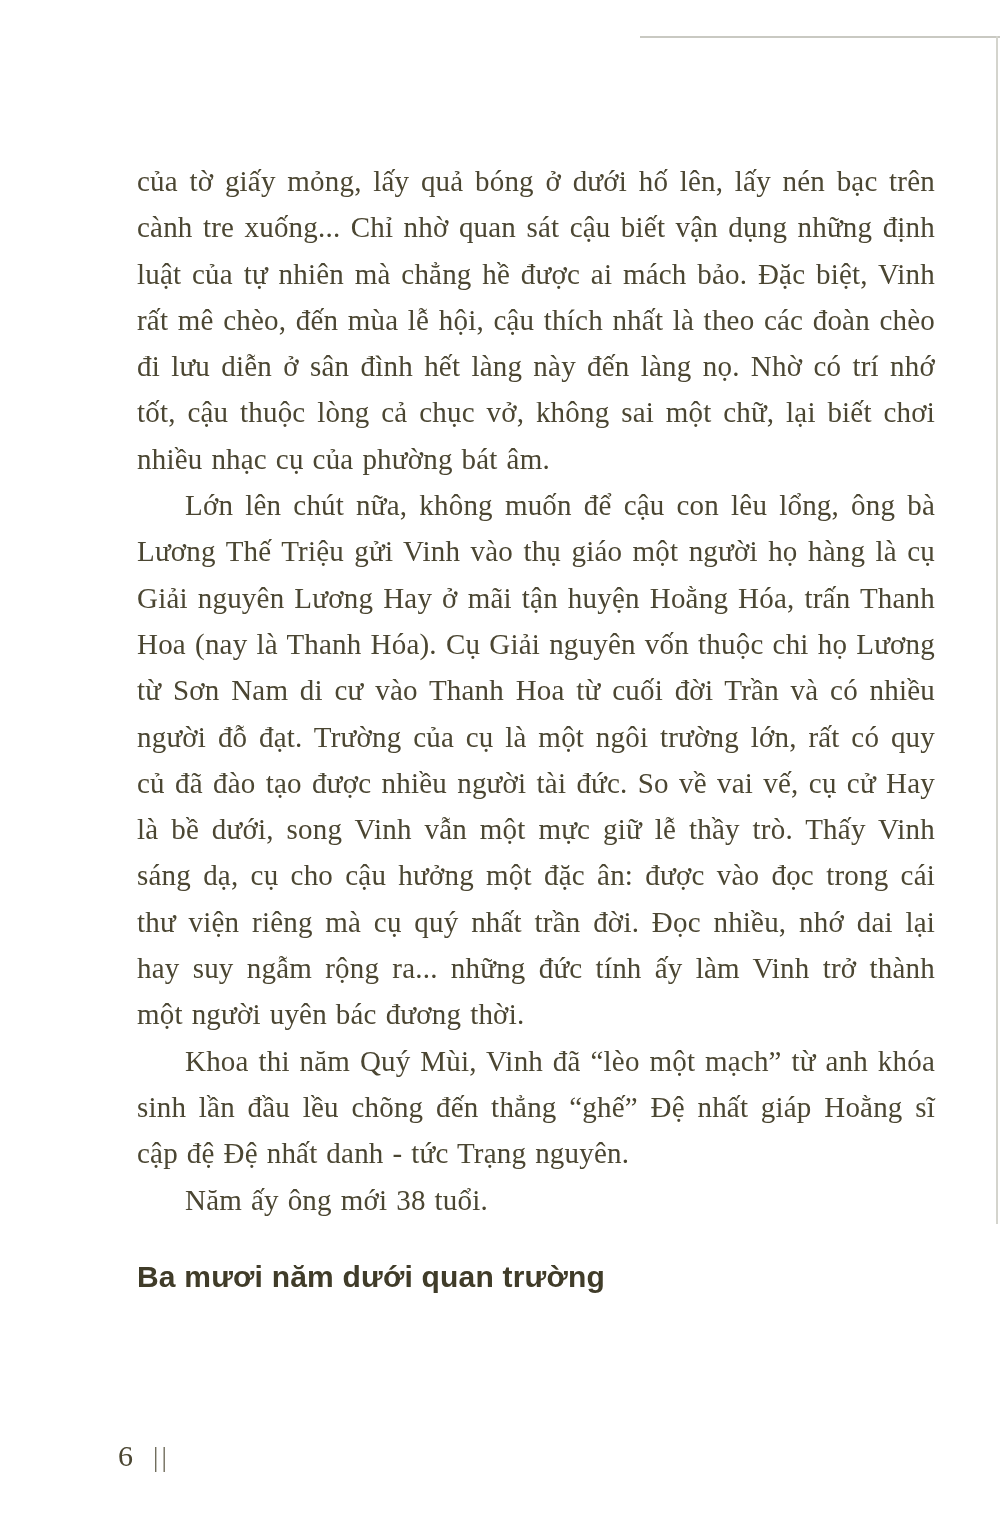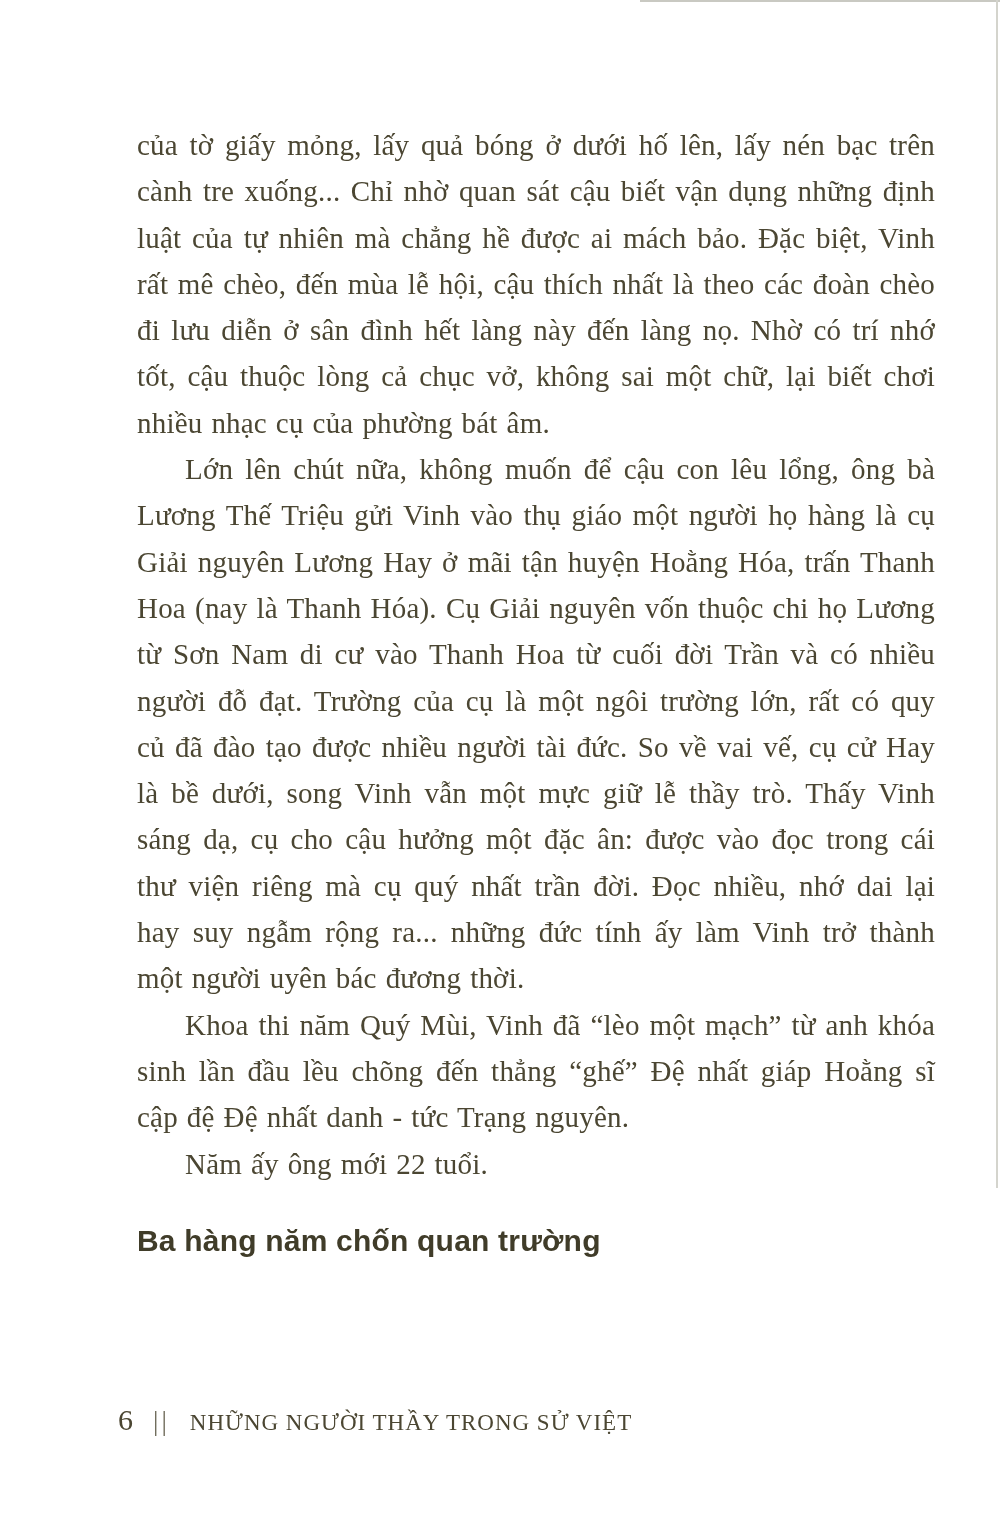--- a/index.html
+++ b/index.html
@@ -11,20 +11,21 @@
     font-family: "Liberation Serif", "DejaVu Serif", serif;
     overflow: hidden;
   }
 
   .page {
     position: relative;
     width: 1000px;
     height: 1188px;
     background: #ffffff;
     color: #4b4632;
+    margin-top: 36px;
   }
 
   
   .edge-right {
     position: absolute;
     top: 0; right: 2px;
     width: 2px; height: 100%;
     background: #d4d4cd;
   }
   .edge-top {
@@ -100,26 +101,25 @@
   <div class="edge-right"></div>
 
   <main class="text-block">
 
     <p class="body-para no-indent">của tờ giấy mỏng, lấy quả bóng ở dưới hố lên, lấy nén bạc trên cành tre xuống... Chỉ nhờ quan sát cậu biết vận dụng những định luật của tự nhiên mà chẳng hề được ai mách bảo. Đặc biệt, Vinh rất mê chèo, đến mùa lễ hội, cậu thích nhất là theo các đoàn chèo đi lưu diễn ở sân đình hết làng này đến làng nọ. Nhờ có trí nhớ tốt, cậu thuộc lòng cả chục vở, không sai một chữ, lại biết chơi nhiều nhạc cụ của phường bát âm.</p>
 
     <p class="body-para indent">Lớn lên chút nữa, không muốn để cậu con lêu lổng, ông bà Lương Thế Triệu gửi Vinh vào thụ giáo một người họ hàng là cụ Giải nguyên Lương Hay ở mãi tận huyện Hoằng Hóa, trấn Thanh Hoa (nay là Thanh Hóa). Cụ Giải nguyên vốn thuộc chi họ Lương từ Sơn Nam di cư vào Thanh Hoa từ cuối đời Trần và có nhiều người đỗ đạt. Trường của cụ là một ngôi trường lớn, rất có quy củ đã đào tạo được nhiều người tài đức. So về vai vế, cụ cử Hay là bề dưới, song Vinh vẫn một mực giữ lễ thầy trò. Thấy Vinh sáng dạ, cụ cho cậu hưởng một đặc ân: được vào đọc trong cái thư viện riêng mà cụ quý nhất trần đời. Đọc nhiều, nhớ dai lại hay suy ngẫm rộng ra... những đức tính ấy làm Vinh trở thành một người uyên bác đương thời.</p>
 
     <p class="body-para indent">Khoa thi năm Quý Mùi, Vinh đã “lèo một mạch” từ anh khóa sinh lần đầu lều chõng đến thẳng “ghế” Đệ nhất giáp Hoằng sĩ cập đệ Đệ nhất danh - tức Trạng nguyên.</p>
 
-    <p class="body-para indent">Năm ấy ông mới 22 tuổi.</p>
+    <p class="body-para indent">Năm ấy ông mới 38 tuổi.</p>
 
-    <h2 class="section-heading">Ba hàng năm chốn quan trường</h2>
+    <h2 class="section-heading">Ba mươi năm dưới quan trường</h2>
 
 
   </main>
 
   <footer class="page-footer">
     <span class="page-number">6</span>
     <span class="footer-separator">||</span>
-    <span class="book-title">NHỮNG NGƯỜI THẦY TRONG SỬ VIỆT</span>
   </footer>
 
 </div>
 
 </body></html>

